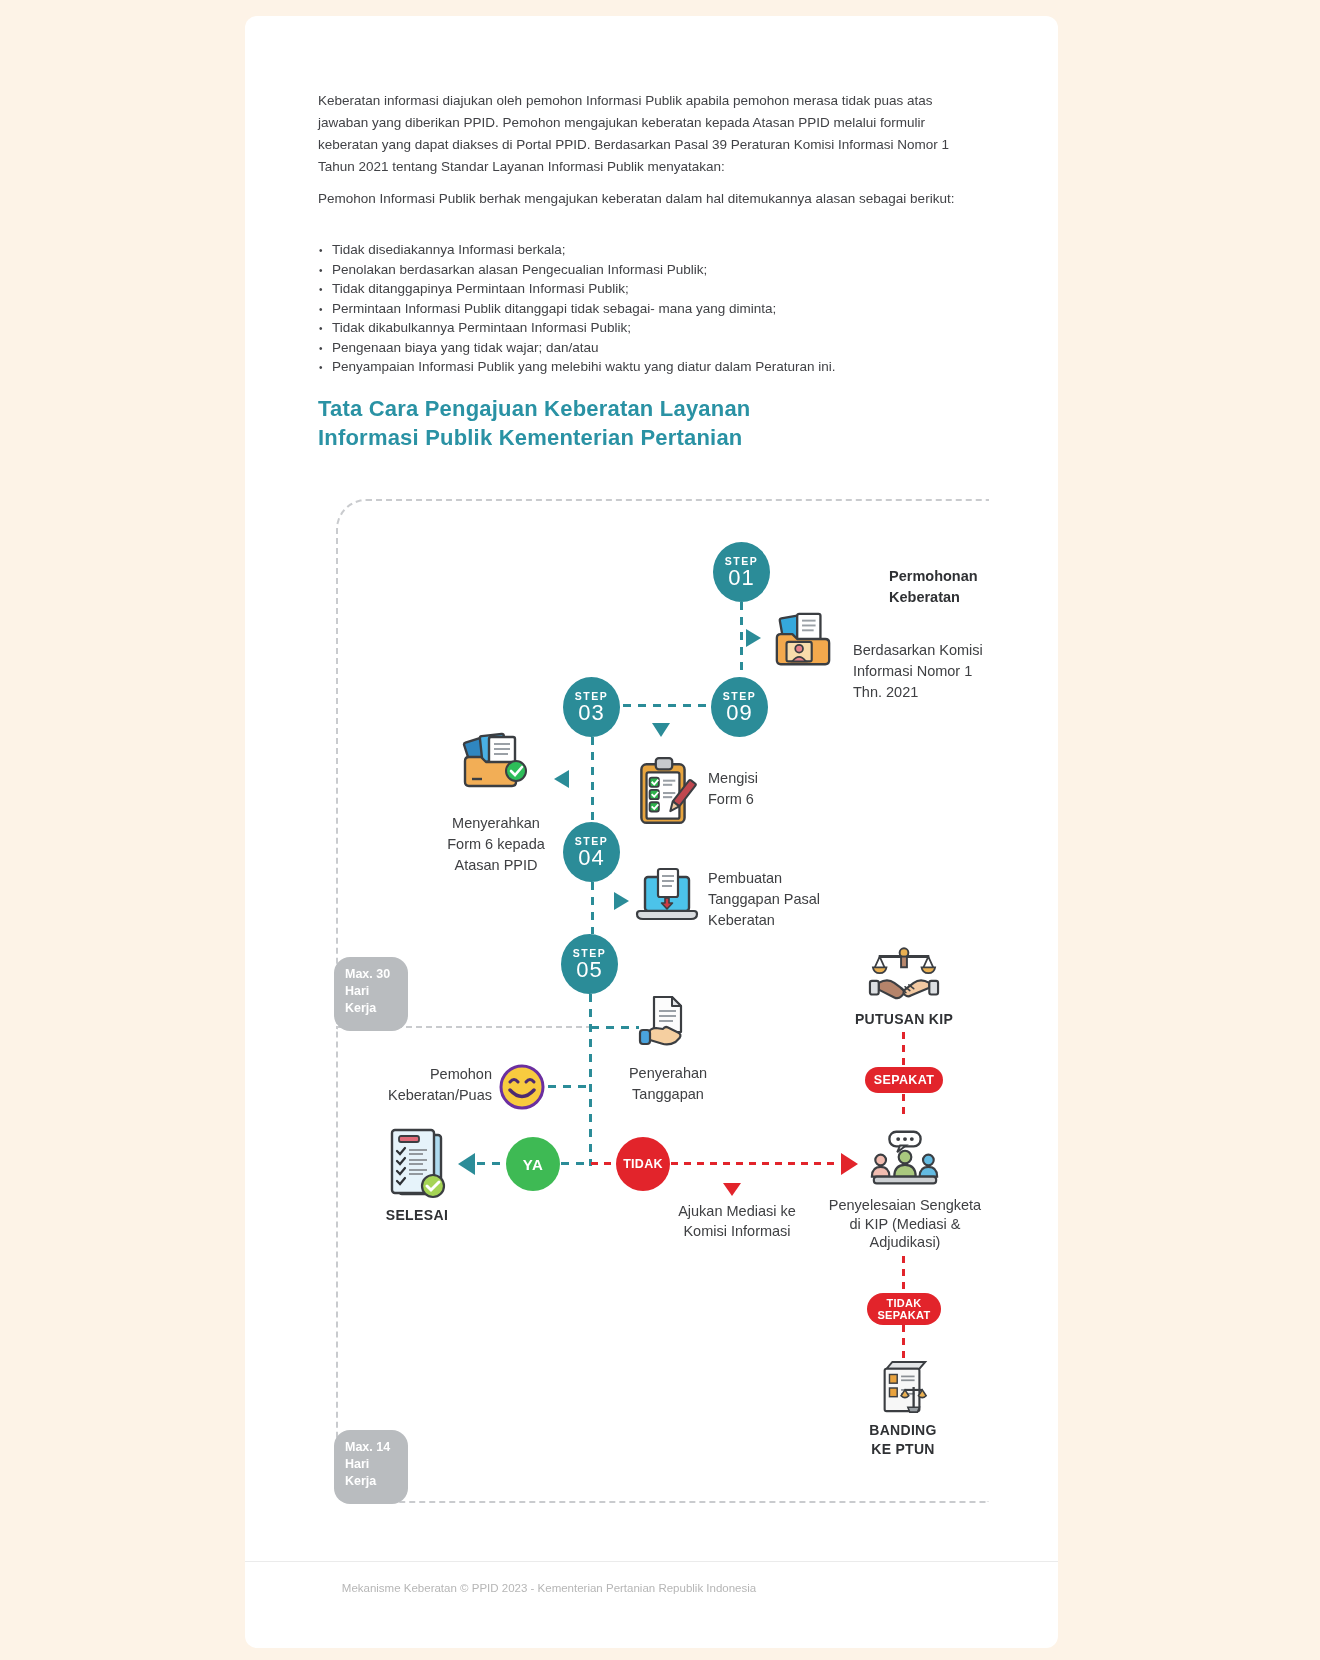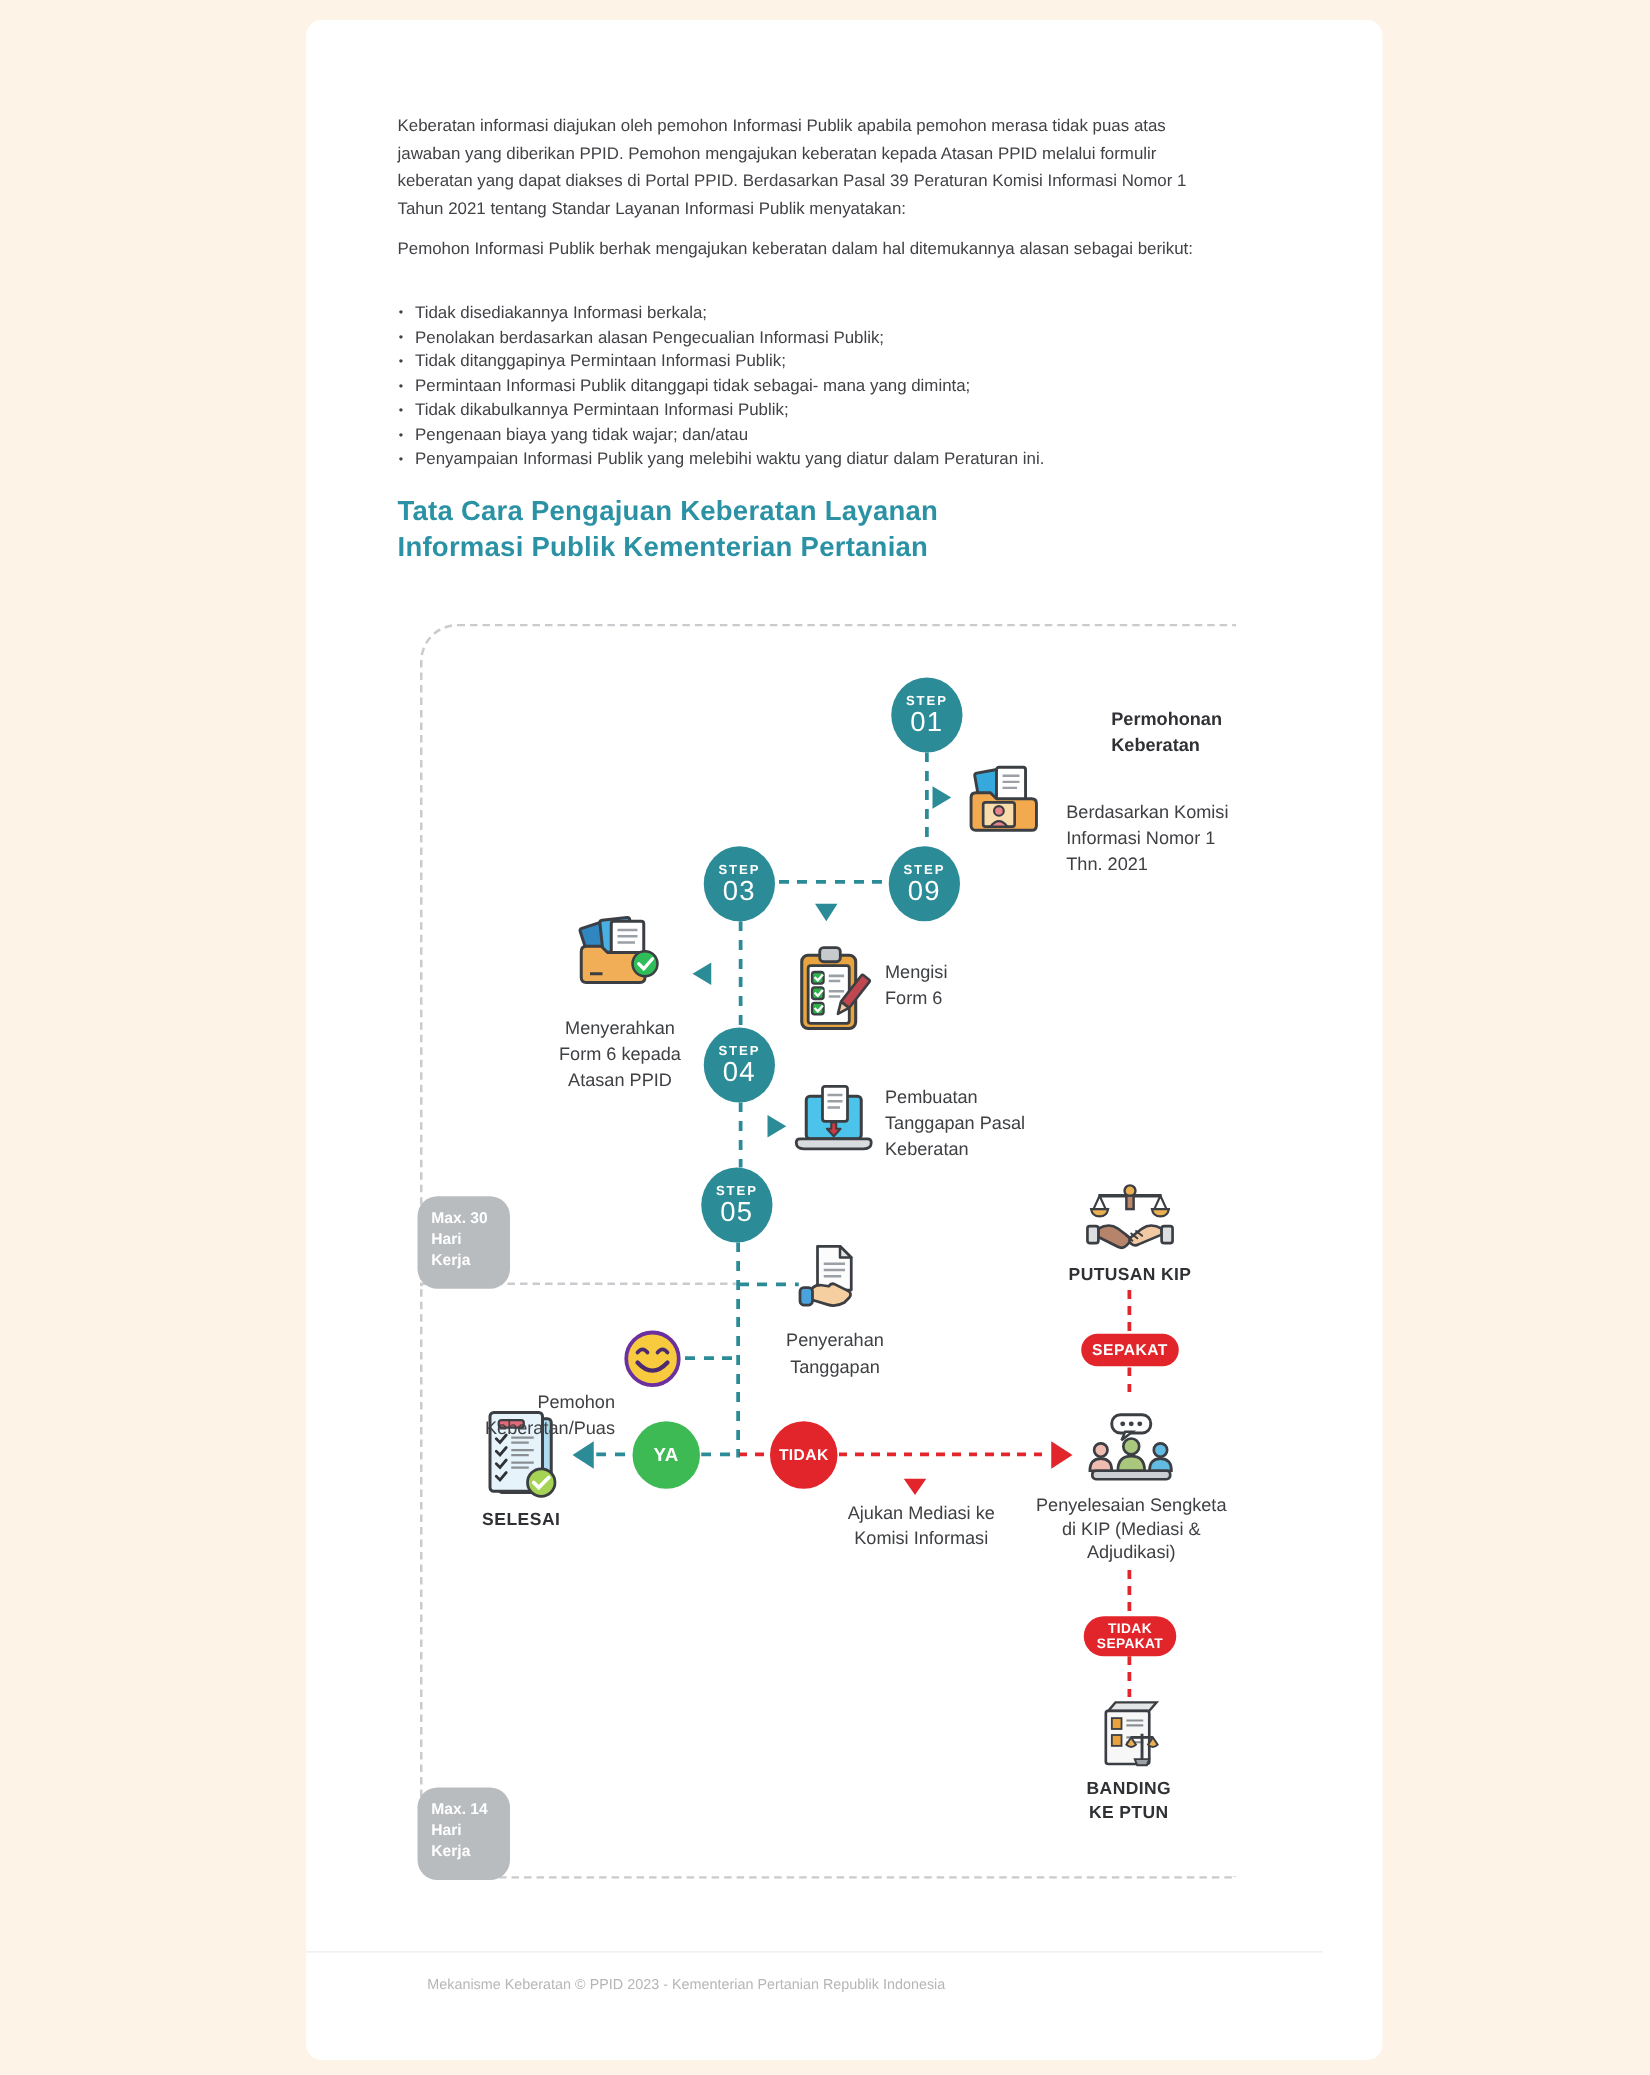--- a/index.html
+++ b/index.html
@@ -4,21 +4,21 @@
 <style>
   html,body{margin:0;padding:0;}
   body{
     width:1320px;height:1660px;position:relative;
     background:#fdf3e7;
     font-family:"Liberation Sans","DejaVu Sans",sans-serif;
     color:#414246;overflow:hidden;
   }
   .card{
     position:absolute;left:245px;top:16px;width:813px;height:1632px;
-    background:#ffffff;border-radius:12px;padding-left:48px;
+    background:#ffffff;border-radius:12px;
   }
   
   .para{position:absolute;font-size:13.5px;line-height:22px;color:#414246;}
   .intro1{left:73px;top:60px;width:655px;}
   .intro2{left:73px;top:158px;width:655px;}
   .bullets{position:absolute;left:73px;top:224px;width:665px;margin:0;padding:0;list-style:none;}
   .bullets li{position:relative;padding-left:14px;font-size:13.5px;line-height:19.5px;color:#414246;}
   .bullets li::before{content:"•";position:absolute;left:1px;top:1px;font-size:10px;color:#414246;}
   .heading{position:absolute;left:73px;top:378px;font-size:22px;line-height:29px;font-weight:600;color:#2a92a4;letter-spacing:.2px;}
   .heading span{display:block;}
@@ -52,21 +52,21 @@
     display:flex;align-items:center;justify-content:center;z-index:3;}
   .dec.ya{background:#3eba54;font-size:15px;letter-spacing:.5px;}
   .dec.tidak{background:#e2242b;font-size:12.5px;letter-spacing:.3px;}
   .pill{position:absolute;background:#e2242b;color:#fff;font-weight:700;border-radius:16px;
     display:flex;align-items:center;justify-content:center;text-align:center;z-index:3;}
   .pill.sepakat{left:620px;top:1051px;width:78px;height:26px;font-size:12.5px;letter-spacing:.4px;}
   .pill.tsepakat{left:622px;top:1277px;width:74px;height:32px;font-size:11px;line-height:12px;letter-spacing:.3px;}
   
   .lbl{position:absolute;font-size:14.5px;line-height:21px;color:#3f4043;z-index:2;}
   .lbl.c{text-align:center;}
-  .lbl.r{text-align:right;margin-top:48px;}
+  .lbl.r{text-align:right;}
   .lbl.b{font-weight:700;color:#2f3134;}
   .ic{position:absolute;z-index:2;}
   
   .foot-div{position:absolute;left:0;top:1545px;width:813px;border-top:1px solid #ebebeb;}
   .foot-txt{position:absolute;left:0;top:1566px;width:608px;text-align:center;font-size:11.5px;color:#b6b6b6;}
 </style>
 </head>
 <body>
 
 <div class="card">

